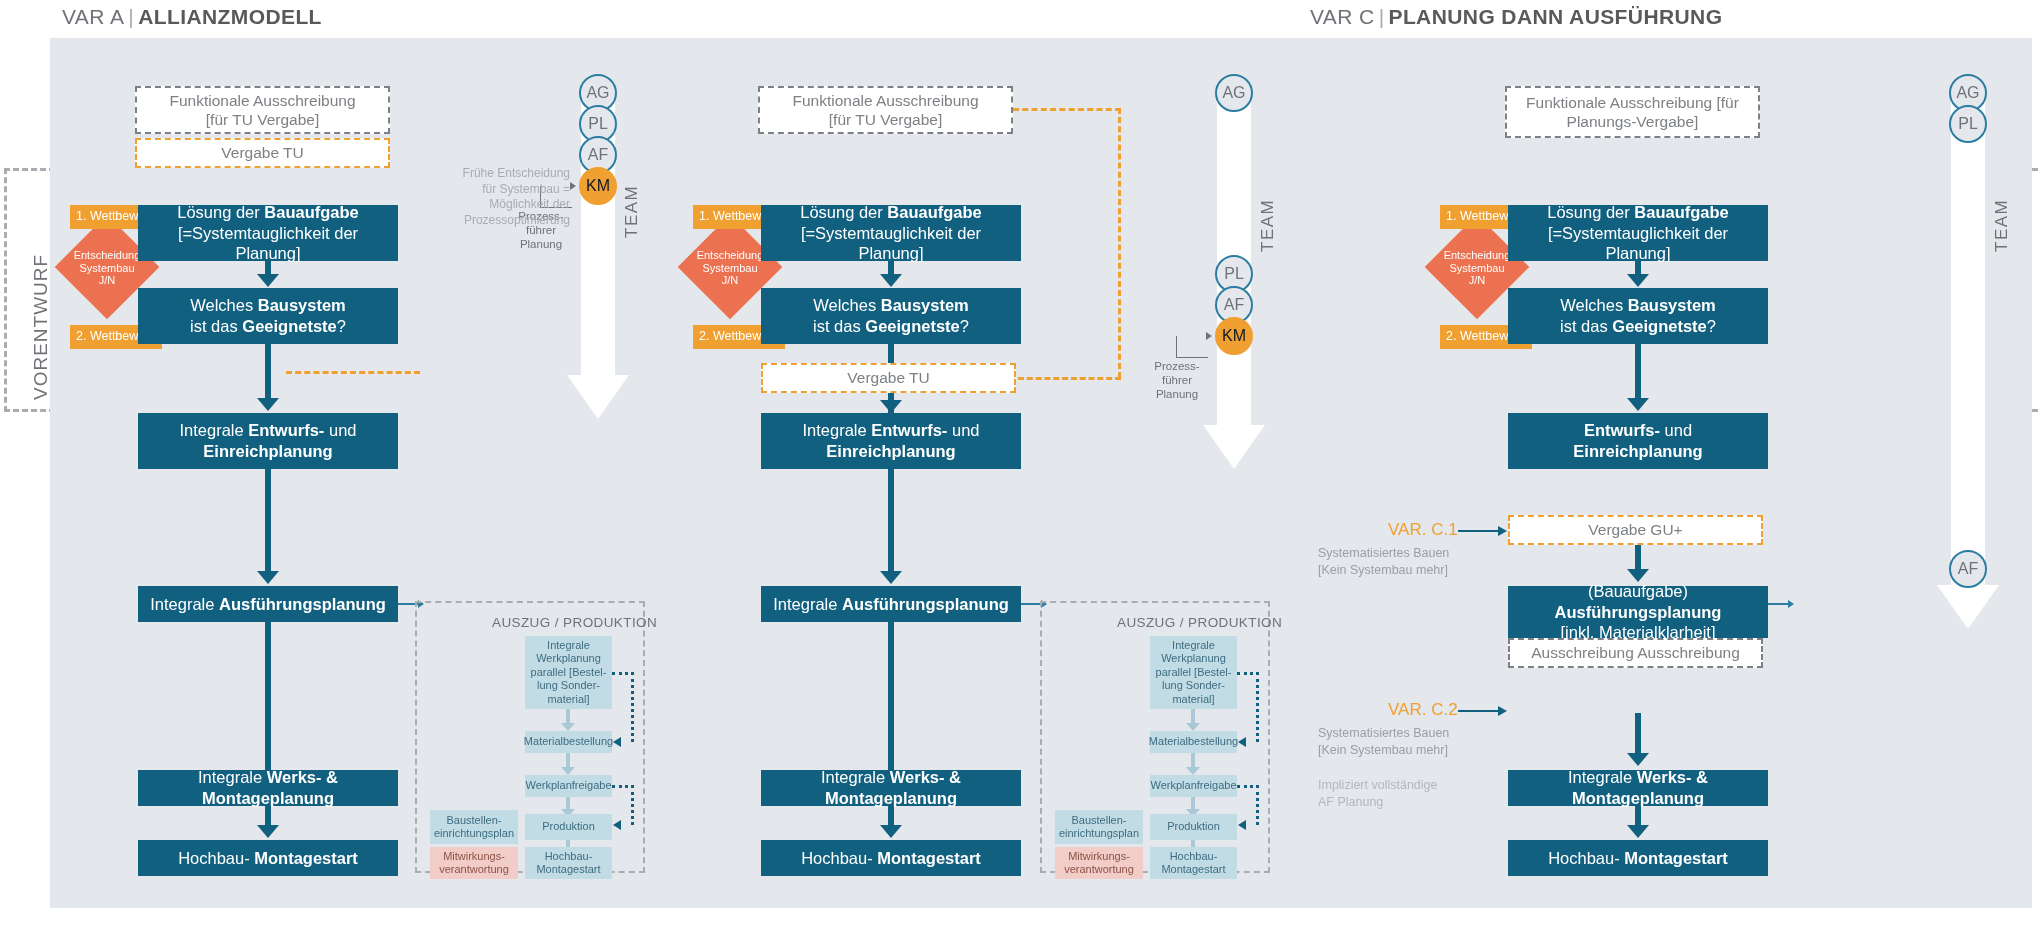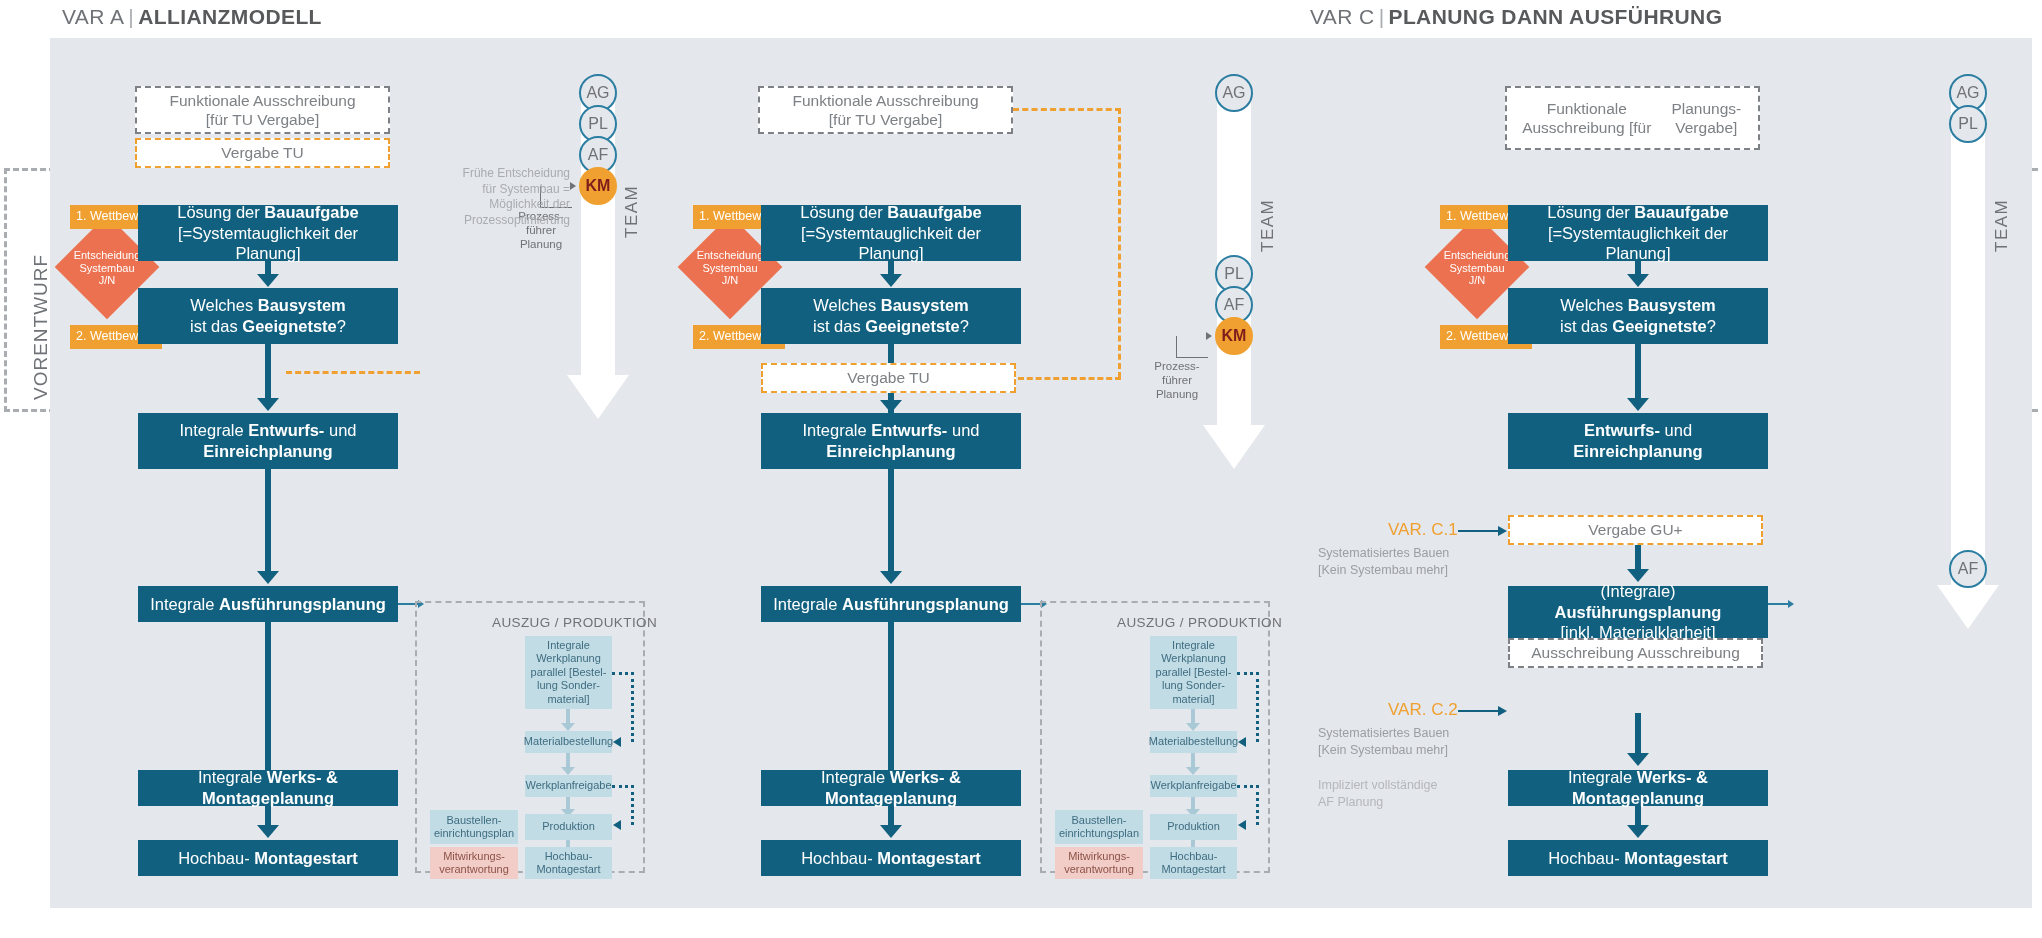--- a/index.html
+++ b/index.html
@@ -61,21 +61,21 @@
 
   
   .teamshaft { position:absolute; background:#fff; width:34px; }
   .teamhead  { position:absolute; width:0;height:0; border-left:31px solid transparent;
                border-right:31px solid transparent; border-top:44px solid #fff; }
   .teamword  { position:absolute; color:#6f7276; font-size:17px; letter-spacing:1.5px;
                transform:rotate(-90deg); transform-origin:left top; white-space:nowrap; }
   .circ { position:absolute; width:38px; height:38px; border-radius:50%;
           border:2px solid #2b7ea1; background:#e4e7eb; color:#6f7276;
           font-size:16px; display:flex; align-items:center; justify-content:center; }
-  .circ.km { background:#f0a030; border-color:#f0a030; color:#7f1d1d;font-weight:bold; }
+  .circ.km { background:#f0a030; border-color:#f0a030; color:#0f172a; }
   .pf-note { position:absolute; color:#6f7276; font-size:11.5px; line-height:1.2;
              text-align:center; width:78px; }
   .pf-elbow{ position:absolute; border-left:1.5px solid #6f7276;
              border-bottom:1.5px solid #6f7276; }
   .pf-head { position:absolute; width:0;height:0; border-top:4px solid transparent;
              border-bottom:4px solid transparent; border-left:6px solid #6f7276; }
 
   
   .auszug { position:absolute; border:2.5px dashed #a9acb0; }
   .auszug-title { position:absolute; color:#6f7276; font-size:13.5px;
@@ -346,21 +346,21 @@
   <div class="lt" style="left:1150px; top:847px; width:87px; height:32px; flex-direction:column;">
     <span>Hochbau-</span>
     <span>Montagestart</span>
   </div>
 
   <div class="col-title" style="left:1310px;">
     <span>VAR C</span><span class="sep">|</span><b>PLANUNG DANN AUSFÜHRUNG</b>
   </div>
   <div class="col colC"></div>
 
-  <div class="dashbox" style="left:1505px; top:86px; width:255px; height:64px; flex-direction:row;">
+  <div class="dashbox" style="left:1505px; top:86px; width:255px; height:52px; flex-direction:column;">
     <span>Funktionale Ausschreibung [für</span>
     <span>Planungs-Vergabe]</span>
   </div>
 
   <div class="diamond" style="left:1440px; top:230px;"></div>
   <div class="diamond-label" style="left:1432px; top:249px;">
     <div>Entscheidung</div>
     <div>Systembau</div>
     <div>J/N</div>
   </div>
@@ -394,21 +394,21 @@
 
   <div class="varlab" style="left:1388px; top:520px;">VAR. C.1</div>
   <div class="varline" style="left:1458px; top:530px; width:42px;"></div>
   <div class="varhead" style="left:1498px; top:526px;"></div>
   <div class="gray-note2" style="left:1318px; top:545px;">
     <div>Systematisiertes Bauen</div>
     <div>[Kein Systembau mehr]</div>
   </div>
 
   <div class="blue" style="left:1508px; top:586px; width:260px; height:52px; flex-direction:column;">
-    <span><span>(Integrale) </span><b>Ausführungsplanung</b></span>
+    <span><span>(Bauaufgabe) </span><b>Ausführungsplanung</b></span>
     <span>[inkl. Materialklarheit]</span>
   </div>
   <div class="dashbox" style="left:1508px; top:638px; width:255px; height:30px;">
     <span>Ausschreibung Ausschreibung</span>
   </div>
   <div class="vline" style="left:1635px; top:713px; height:42px;"></div>
   <div class="vhead" style="left:1627px; top:753px;"></div>
 
   <div class="varlab" style="left:1388px; top:700px;">VAR. C.2</div>
   <div class="varline" style="left:1458px; top:710px; width:42px;"></div>

